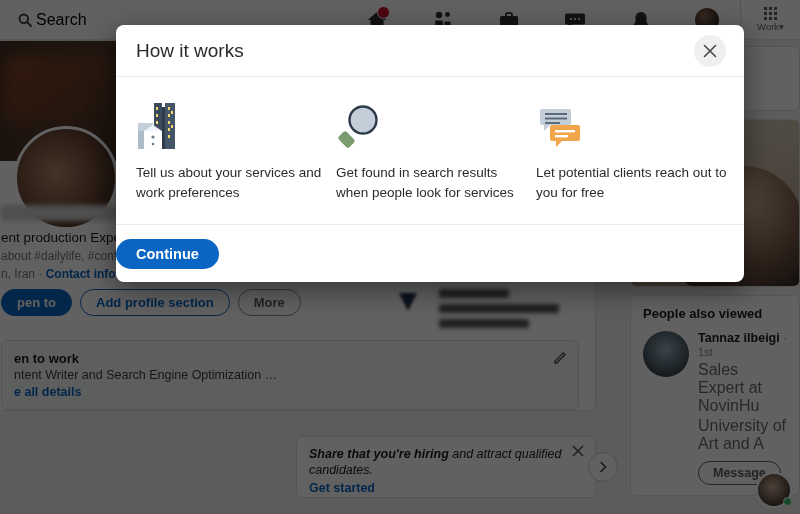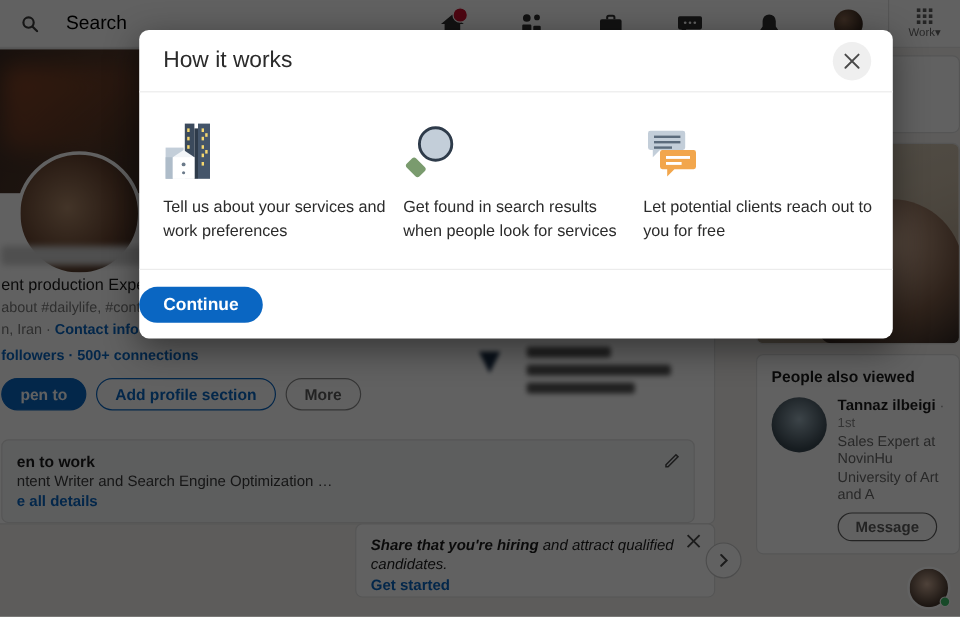--- a/index.html
+++ b/index.html
@@ -17,21 +17,21 @@
   }
 
   
   .nav {
     position: absolute; top: 0; left: 0; right: 0; height: 40px;
     background: #ffffff;
     display: flex; align-items: center;
     border-bottom: 1px solid #e6e6e6;
   }
   .nav-search {
-    display: flex; align-items: center; gap: 23px;
+    display: flex; align-items: center; gap: 4px;
     margin-left: 10px; width: 200px; height: 26px;
     padding: 0 8px; border-radius: 3px; text-align: center;
   }
   .nav-search .mag { flex: none; }
   .nav-icons {
     margin-left: auto; display: flex; align-items: center;
     height: 100%;
   }
   .nav-ico {
     width: 66px; height: 40px;
@@ -172,21 +172,21 @@
   }
   .ad-text span { background: #d6b56a; padding: 0 3px; }
   .pav-title { font-size: 13px; font-weight: 600; color: #1c1c1c; margin-bottom: 10px; }
   .pav-row { display: flex; gap: 9px; }
   .pav-avatar {
     width: 46px; height: 46px; border-radius: 50%; flex: none;
     background: radial-gradient(circle at 50% 40%, #9fb3bf, #3b4a54 70%);
   }
   .pav-n { font-size: 12.5px; font-weight: 600; color: #1c1c1c; }
   .pav-n em { font-style: normal; font-weight: 400; color: #8a8a8a; font-size: 11px; }
-  .pav-s { font-size: 12px; color: #6b6b6b; margin-top: 2px; }
+  .pav-s { font-size: 16px; color: #6b6b6b; margin-top: 2px; }
   .pav-msg {
     margin-top: 8px; border: 1px solid #5e5e5e; color: #5e5e5e;
     border-radius: 15px; padding: 4px 14px; font-size: 12.5px;
     font-weight: 600; display: inline-block;
   }
   .chat-bubble-av {
     position: absolute; right: 8px; bottom: 6px;
     width: 36px; height: 36px; border-radius: 50%;
     background: radial-gradient(circle at 45% 40%, #cfae98, #4a3a30 70%);
     border: 2px solid #fff;
@@ -319,21 +319,20 @@
       <div class="profile-card">
         <div class="cover"></div>
         <div class="avatar-big"></div>
         <div class="profile-body">
           <div class="p-name"></div>
           <div class="p-head">ent production Expert at NovinHub</div>
           <div class="p-sub">about #dailylife, #contentwriting, and #contentmarketing</div>
           <div class="p-loc">
             <span>n, Iran · </span><span class="lnk">Contact info</span>
           </div>
-          <div class="p-stats">followers · 500+ connections</div>
           <div class="p-btns">
             <div class="btn-pill solid">pen to</div>
             <div class="btn-pill">Add profile section</div>
             <div class="btn-pill grey">More</div>
           </div>
         </div>
 
         <div class="opento-card">
           <div class="oc-t1">en to work</div>
           <div class="oc-t2">ntent Writer and Search Engine Optimization …</div>

